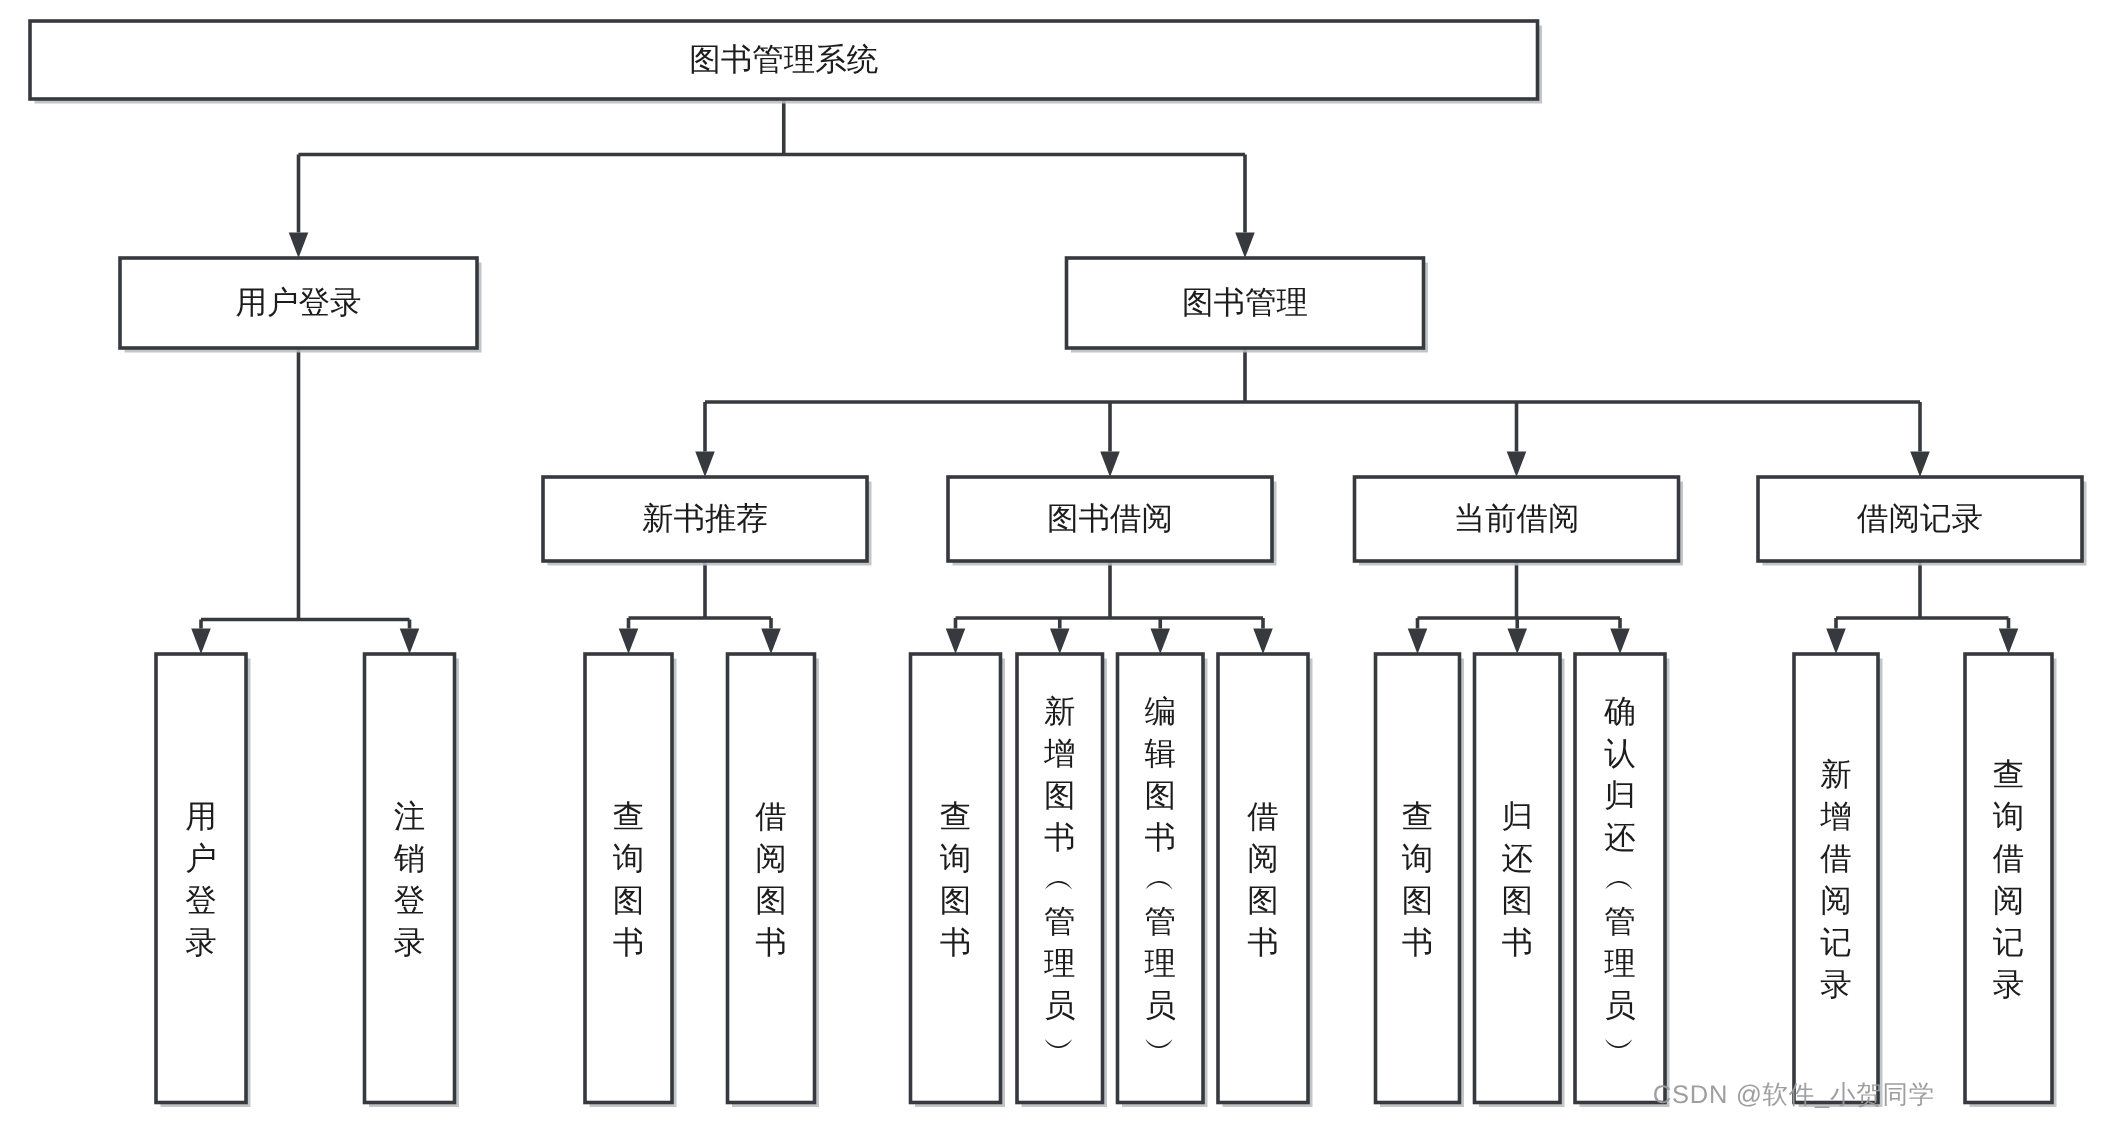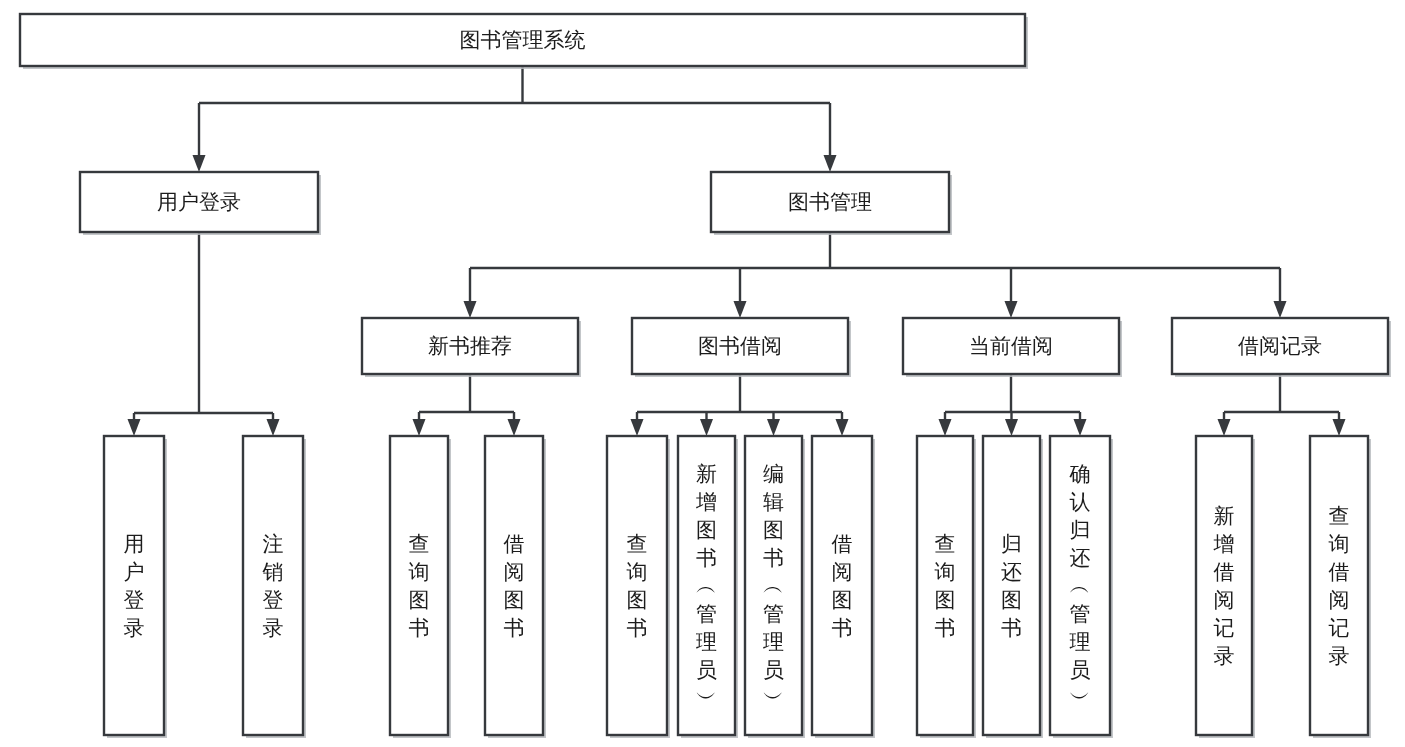--- a/index.html
+++ b/index.html
@@ -246,14 +246,15 @@
           <text class="node-label-v" x="1224" y="523.34"><tspan x="1224" dy="0">新</tspan><tspan x="1224" dy="28">增</tspan><tspan x="1224" dy="28">借</tspan><tspan x="1224" dy="28">阅</tspan><tspan x="1224" dy="28">记</tspan><tspan x="1224" dy="28">录</tspan></text>
         </g>
         <g>
           <rect class="node-shadow" x="1313" y="439" width="58" height="299"></rect>
           <rect class="node-box" x="1310" y="436" width="58" height="299"></rect>
           <text class="node-label-v" x="1339" y="523.34"><tspan x="1339" dy="0">查</tspan><tspan x="1339" dy="28">询</tspan><tspan x="1339" dy="28">借</tspan><tspan x="1339" dy="28">阅</tspan><tspan x="1339" dy="28">记</tspan><tspan x="1339" dy="28">录</tspan></text>
         </g>
       </g>
   </svg>
 
+  <div class="watermark-text">CSDN @软件_小贺同学</div>
 
 </div>
 
 </body></html>

